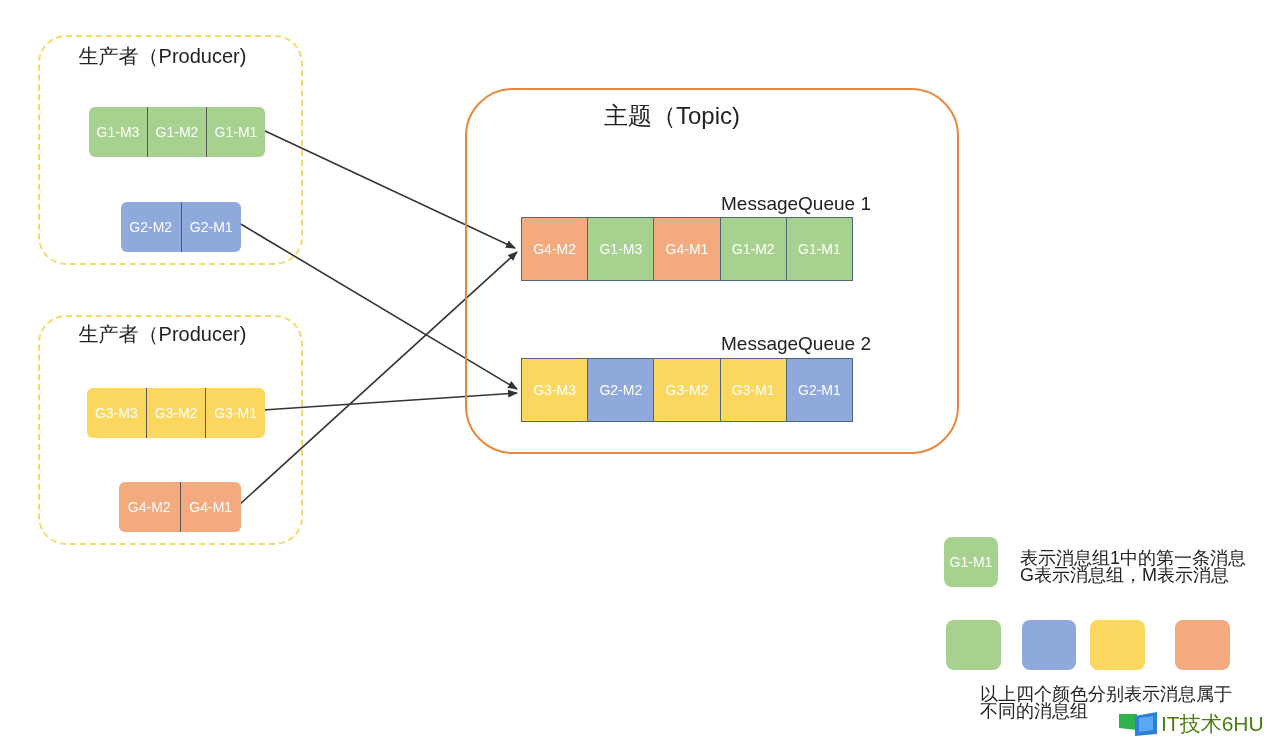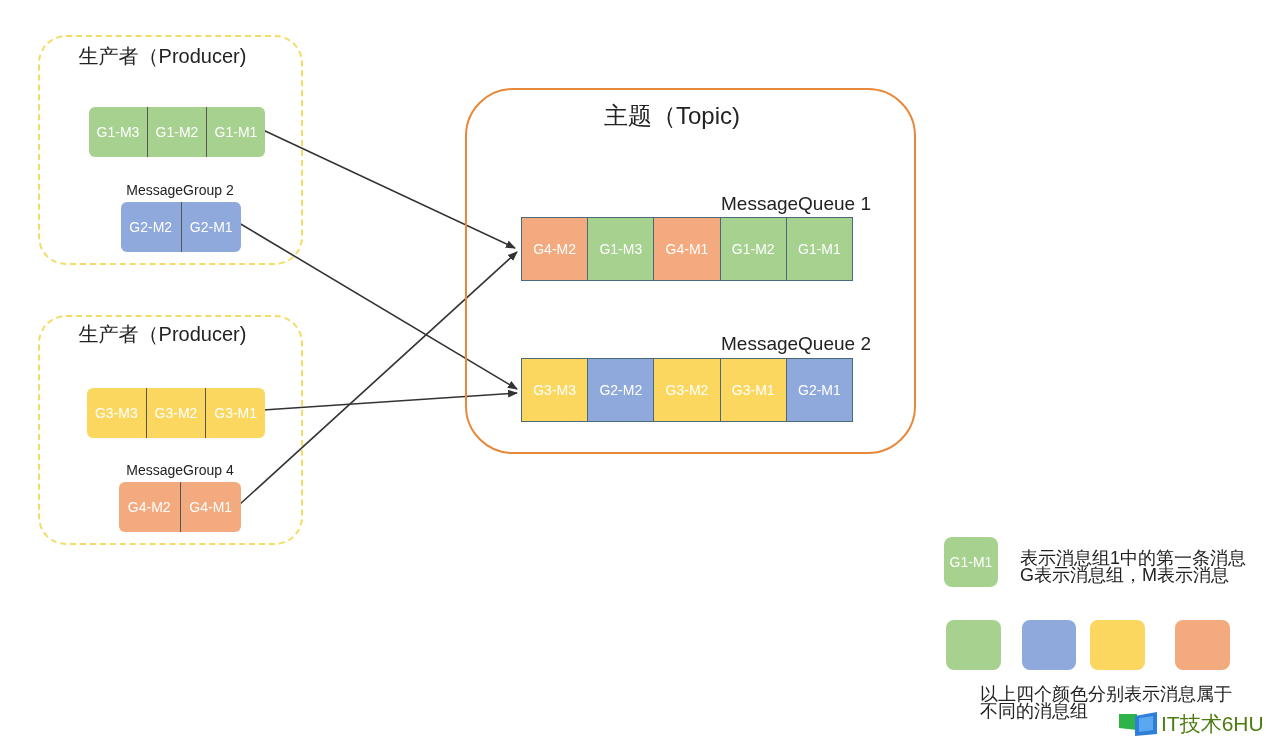--- a/index.html
+++ b/index.html
@@ -39,42 +39,40 @@
   <line x1="239" y1="505" x2="517" y2="252" stroke="#333" stroke-width="1.6" marker-end="url(#ah)"></line>
 </svg>
 
 <div class="abs producer" style="left:38px;top:35px;width:265px;height:230px;">
   <div class="abs producer-title" style="left:0;top:6px;width:245px;">生产者（Producer)</div>
   <div class="abs msg-row" style="left: 49px; top: 70px; width: 176px; height: 50px; background: rgb(166, 209, 142);">
       <div class="msg" style="flex: 1 1 0%;">G1-M3</div>
       <div class="msg" style="flex: 1 1 0%;">G1-M2</div>
       <div class="msg" style="flex: 1 1 0%;">G1-M1</div>
     </div>
-  <div class="abs group-label" style="left:0;top:145px;width:280px;">MessageGroup 2</div>
   <div class="abs msg-row" style="left: 81px; top: 165px; width: 120px; height: 50px; background: rgb(143, 169, 220);">
       <div class="msg" style="flex: 1 1 0%;">G2-M2</div>
       <div class="msg" style="flex: 1 1 0%;">G2-M1</div>
     </div>
 </div>
 
 <div class="abs producer" style="left:38px;top:315px;width:265px;height:230px;">
   <div class="abs producer-title" style="left:0;top:4px;width:245px;">生产者（Producer)</div>
   <div class="abs msg-row" style="left: 47px; top: 71px; width: 178px; height: 50px; background: rgb(252, 215, 95);">
       <div class="msg" style="flex: 1 1 0%;">G3-M3</div>
       <div class="msg" style="flex: 1 1 0%;">G3-M2</div>
       <div class="msg" style="flex: 1 1 0%;">G3-M1</div>
     </div>
-  <div class="abs group-label" style="left:0;top:145px;width:280px;">MessageGroup 4</div>
   <div class="abs msg-row" style="left: 79px; top: 165px; width: 122px; height: 50px; background: rgb(242, 170, 126);">
       <div class="msg" style="flex: 1 1 0%;">G4-M2</div>
       <div class="msg" style="flex: 1 1 0%;">G4-M1</div>
     </div>
 </div>
 
-<div class="abs topic" style="left:465px;top:88px;width:451px;height:366px;">
+<div class="abs topic" style="left:465px;top:88px;width:494px;height:366px;">
   <div class="abs topic-title" style="left:0;top:10px;width:410px;">主题（Topic)</div>
 </div>
 <div class="abs queue-label" style="left:521px;top:193px;width:350px;">MessageQueue 1</div>
 <div class="abs queue" style="left:521px;top:217px;width:332px;height:64px;">
     <div class="qcell" style="background: rgb(242, 170, 126);">G4-M2</div>
     <div class="qcell" style="background: rgb(166, 209, 142);">G1-M3</div>
     <div class="qcell" style="background: rgb(242, 170, 126);">G4-M1</div>
     <div class="qcell" style="background: rgb(166, 209, 142);">G1-M2</div>
     <div class="qcell" style="background: rgb(166, 209, 142);">G1-M1</div>
   </div>

